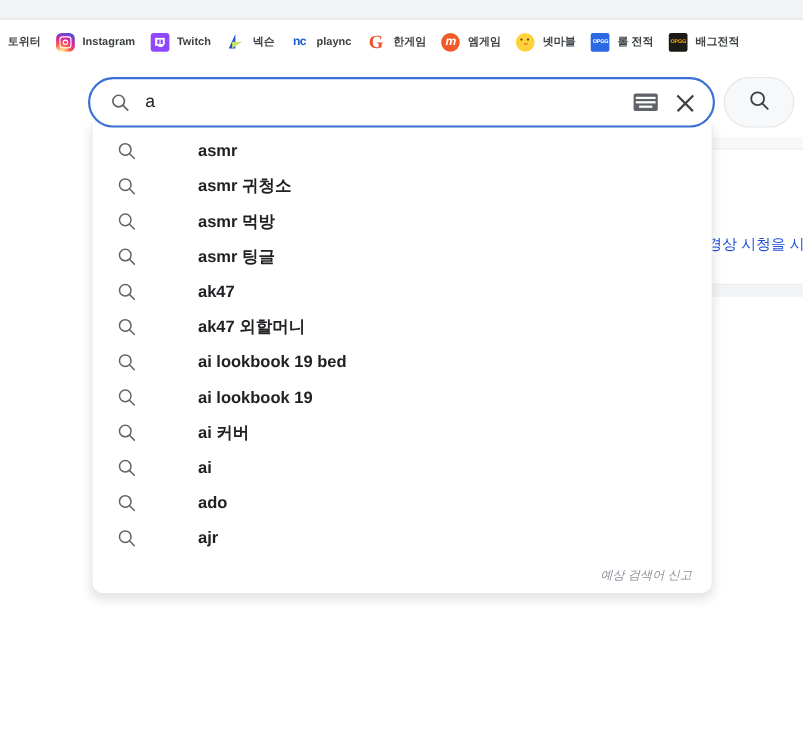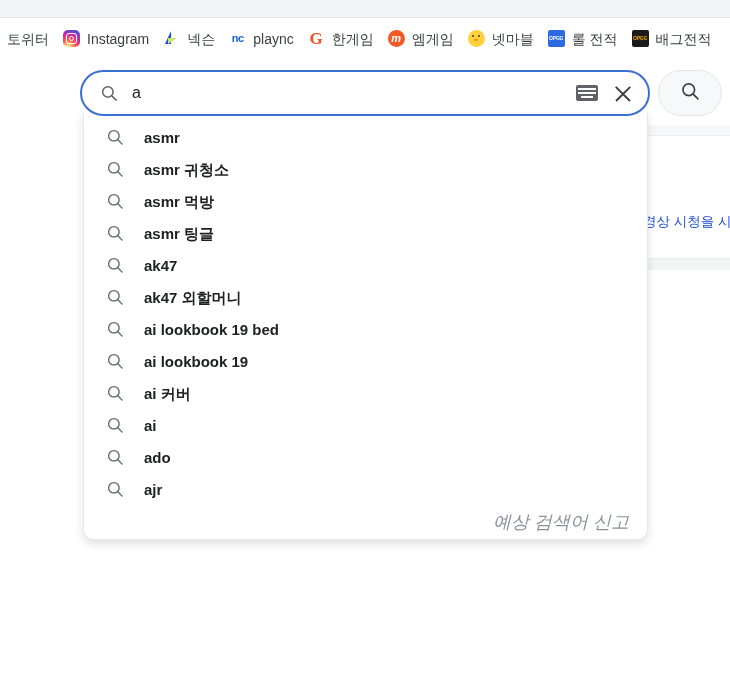--- a/index.html
+++ b/index.html
@@ -42,23 +42,24 @@
     display: flex;
     align-items: center;
     height: 26px;
     padding: 0 7px;
     border-radius: 4px;
     gap: 7px;
     flex: 0 0 auto;
     cursor: default;
   }
   .bm-label {
-    font-size: 14px;
+    font-size: 10px;
     color: #3c4043;
     line-height: 1;
+    font-weight: bold;
   }
   .bm-icon {
     width: 17px; height: 17px;
     flex: 0 0 auto;
     display: flex;
     align-items: center;
     justify-content: center;
     position: relative;
     font-size: 13px;
     font-weight: bold;
@@ -329,31 +330,32 @@
     width: 18px; height: 18px;
     flex: 0 0 auto;
     margin-right: 20px;
   }
   .sugg-text {
     font-size: 15px;
     color: #202124;
     font-weight: 600;
     line-height: 1;
     white-space: nowrap;
+    margin-left: 36px;
   }
   #suggestions-footer {
     height: 34px;
     display: flex;
     align-items: center;
     justify-content: flex-end;
     padding-right: 18px;
     box-sizing: border-box;
   }
   #report-link {
-    font-size: 18px;
+    font-size: 11px;
     font-style: italic;
     color: #8b9099;
     cursor: pointer;
   }
 </style>
 </head>
 <body>
 
 <div id="browser-top-strip"></div>
 
@@ -361,20 +363,26 @@
 
   <div class="bm-item">
     <span class="bm-label">토위터</span>
   </div>
 
   <div class="bm-item">
     <span class="bm-icon fav-instagram"></span>
     <span class="bm-label">Instagram</span>
   </div>
 
+  <div class="bm-item">
+    <span class="bm-icon fav-twitch">
+        <span class="tw-glyph"></span>
+      </span>
+    <span class="bm-label">Twitch</span>
+  </div>
 
   <div class="bm-item">
     <span class="bm-icon fav-nexon"></span>
     <span class="bm-label">넥슨</span>
   </div>
 
   <div class="bm-item">
     <span class="bm-icon fav-plaync">nc</span>
     <span class="bm-label">plaync</span>
   </div>

